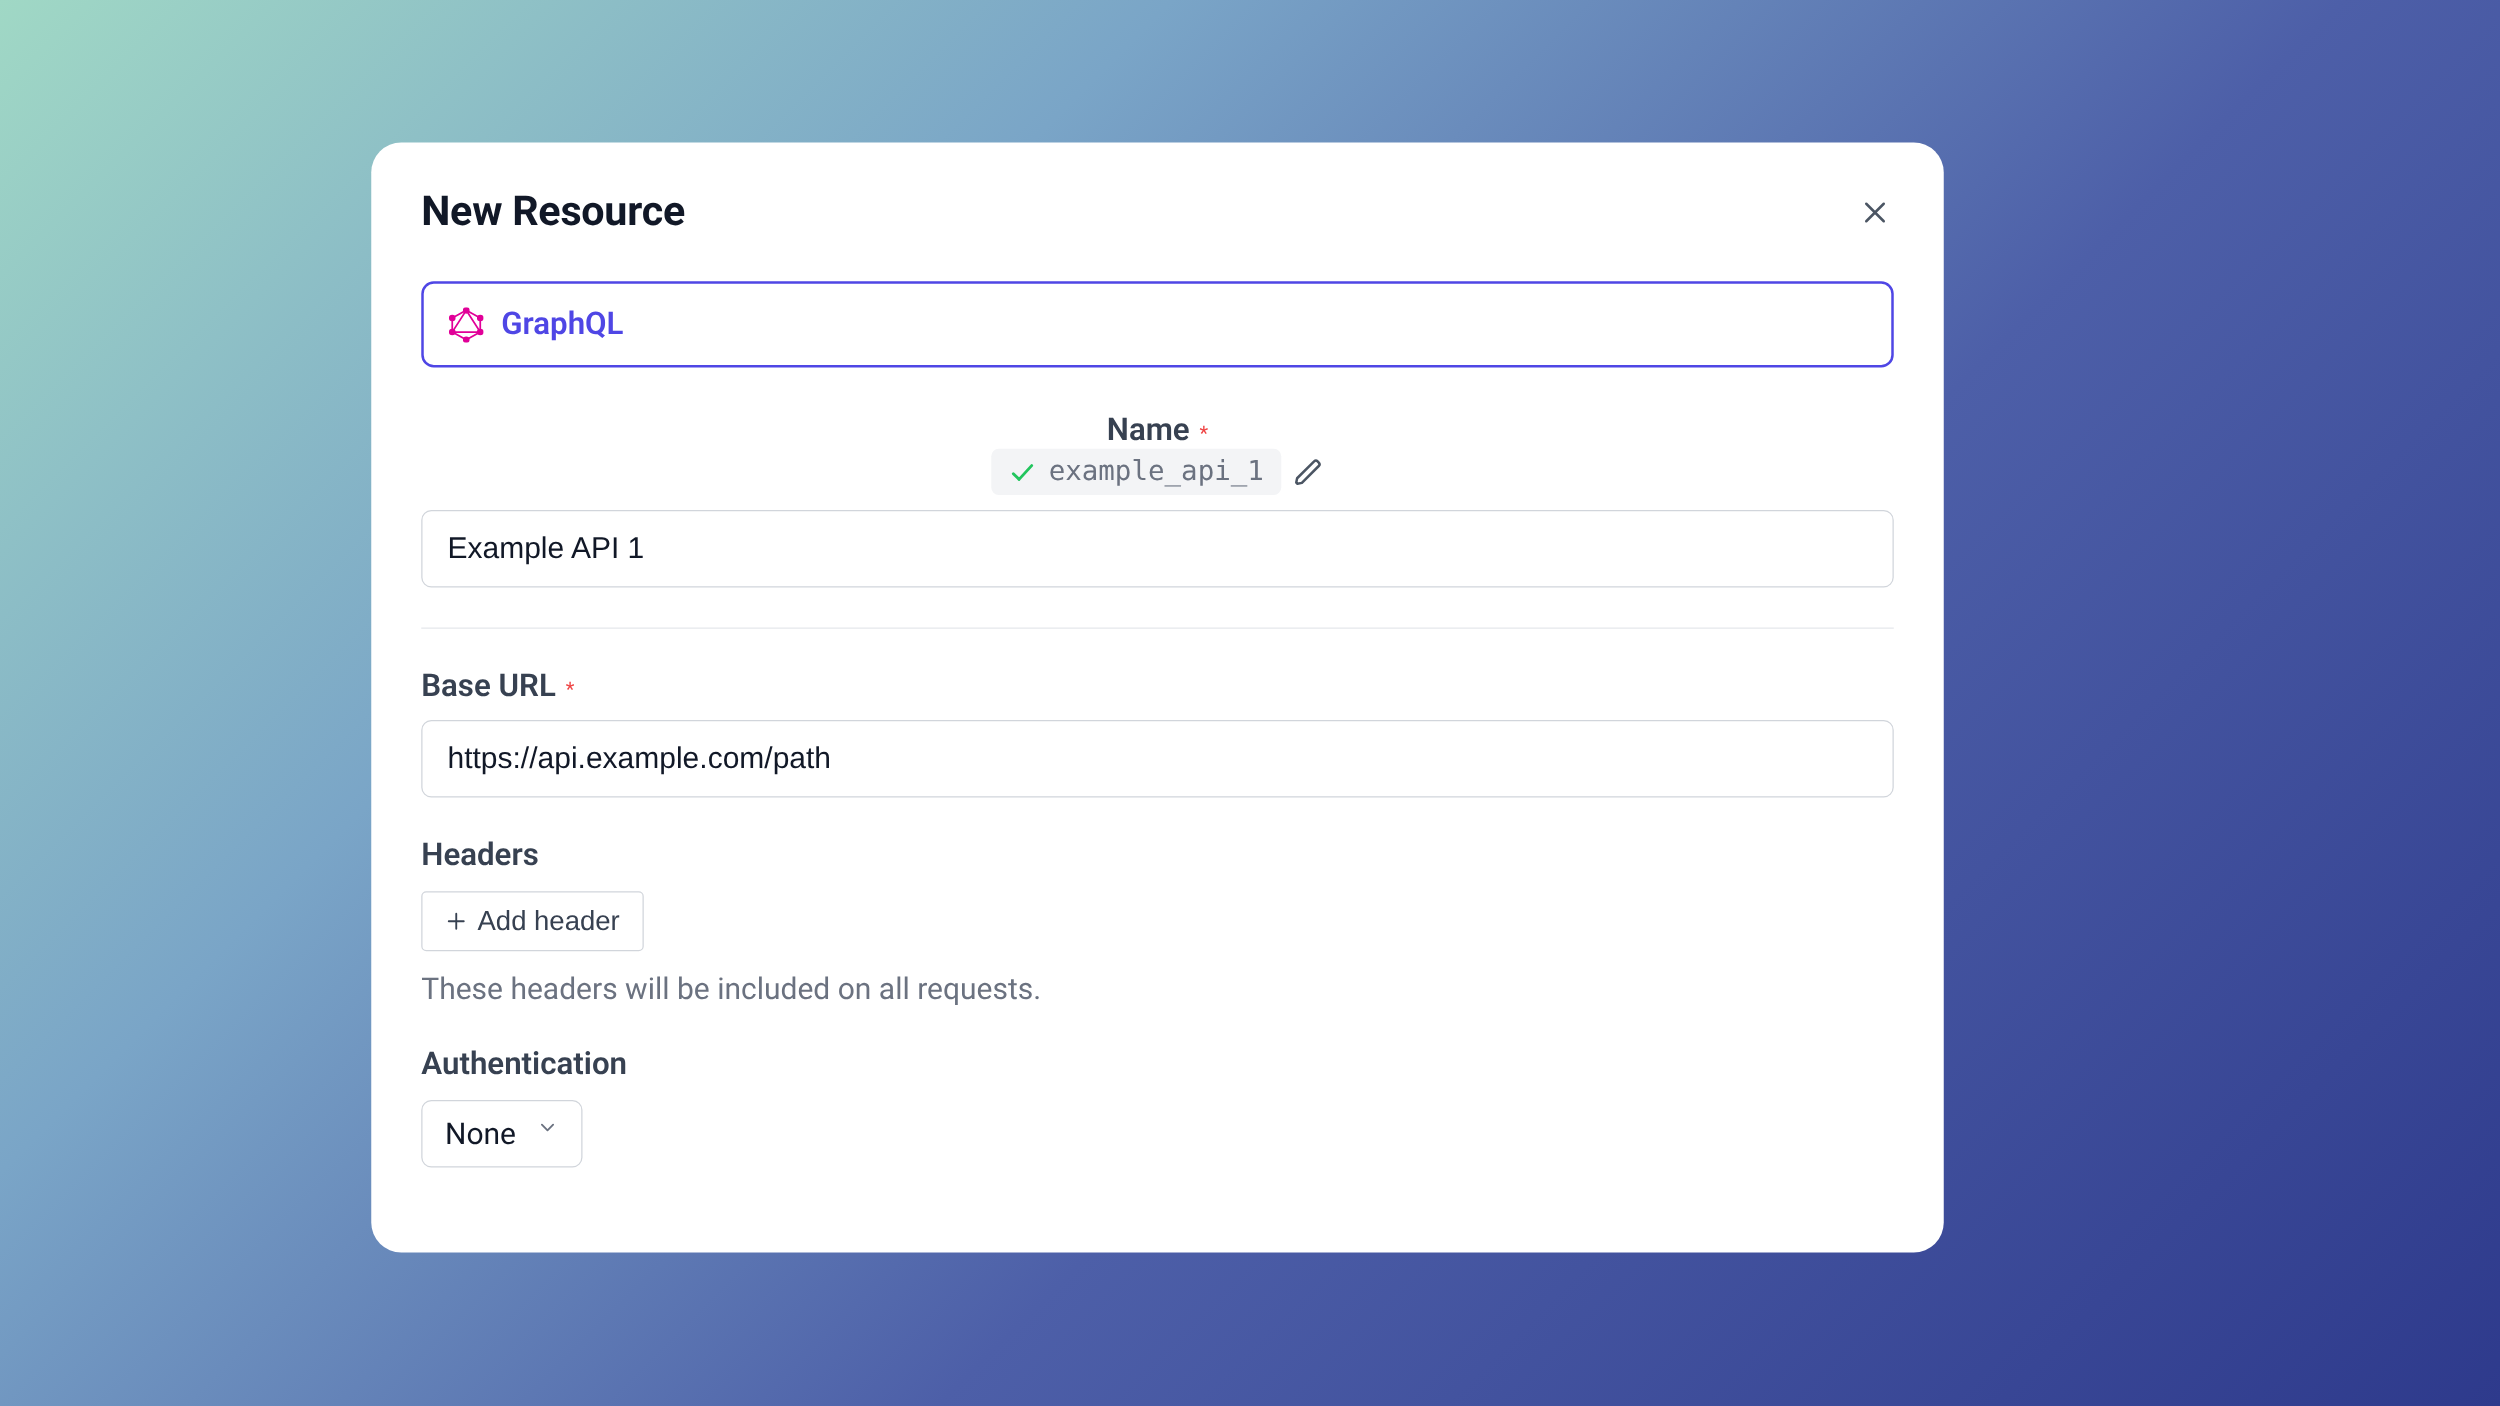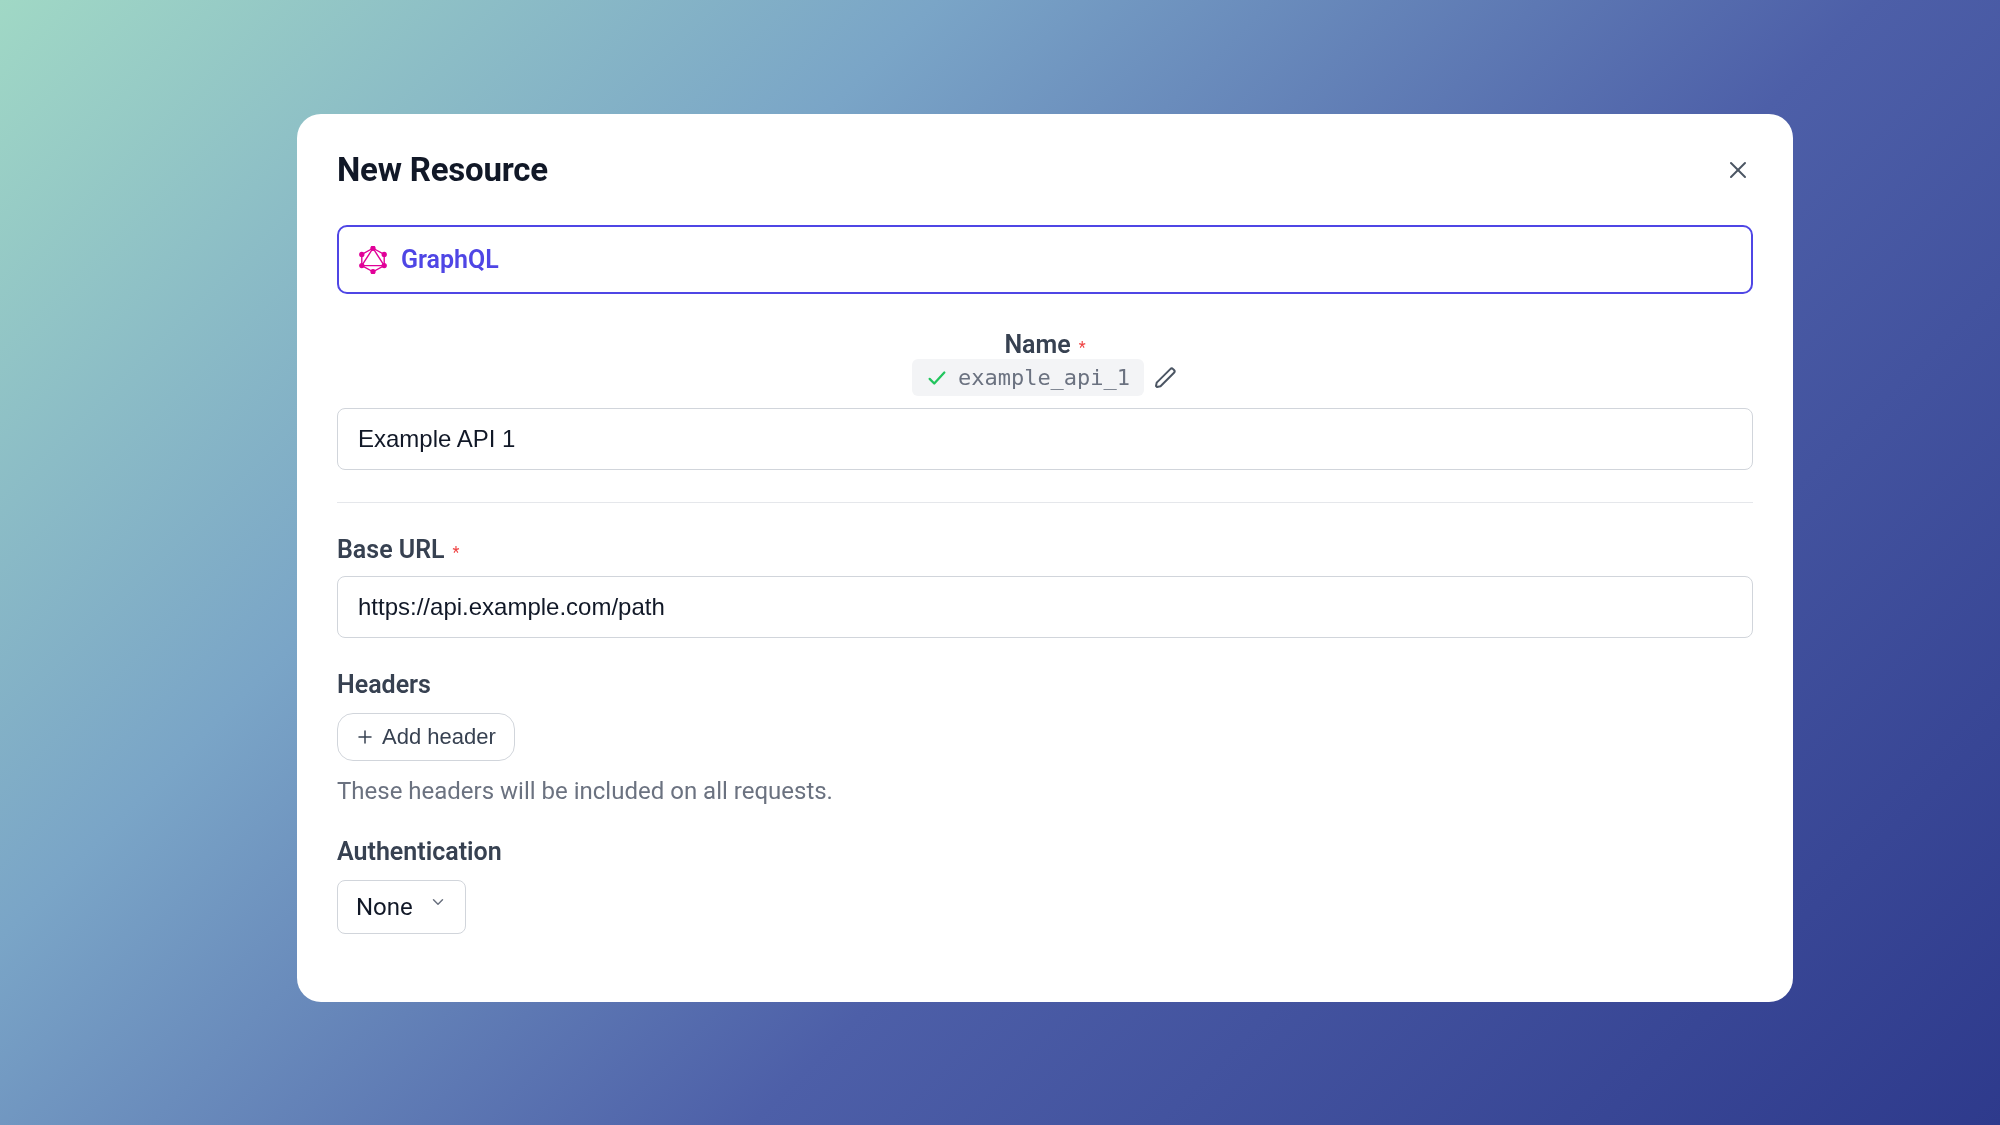--- a/index.html
+++ b/index.html
@@ -9,21 +9,21 @@
     background: linear-gradient(135deg, #a0d8c5 0%, #7aa5c7 30%, #4d5fa8 60%, #2e3a8c 100%);
     width: 2000px;
     height: 1125px;
     overflow: hidden;
     position: relative;
   }
   .modal {
     position: absolute;
     top: 114px;
     left: 297px;
-    width: 1496px;
+    width: 1258px;
     height: 888px;
     background: #ffffff;
     border-radius: 24px;
     padding: 36px 40px 0 40px;
     overflow: hidden;
   }
   .modal-header {
     display: flex;
     justify-content: space-between;
     align-items: center;
@@ -120,21 +120,21 @@
     font-weight: 600;
     color: #374151;
     margin-bottom: 14px;
   }
 
   .add-btn {
     display: inline-flex;
     align-items: center;
     gap: 8px;
     border: 1px solid #d1d5db;
-    border-radius: 16px;
+    border-radius: 4px;
     background: #fff;
     padding: 10px 18px;
     font-size: 22px;
     color: #374151;
     cursor: pointer;
   }
   .add-btn svg { width: 18px; height: 18px; }
 
   .help-text {
     margin-top: 16px;

